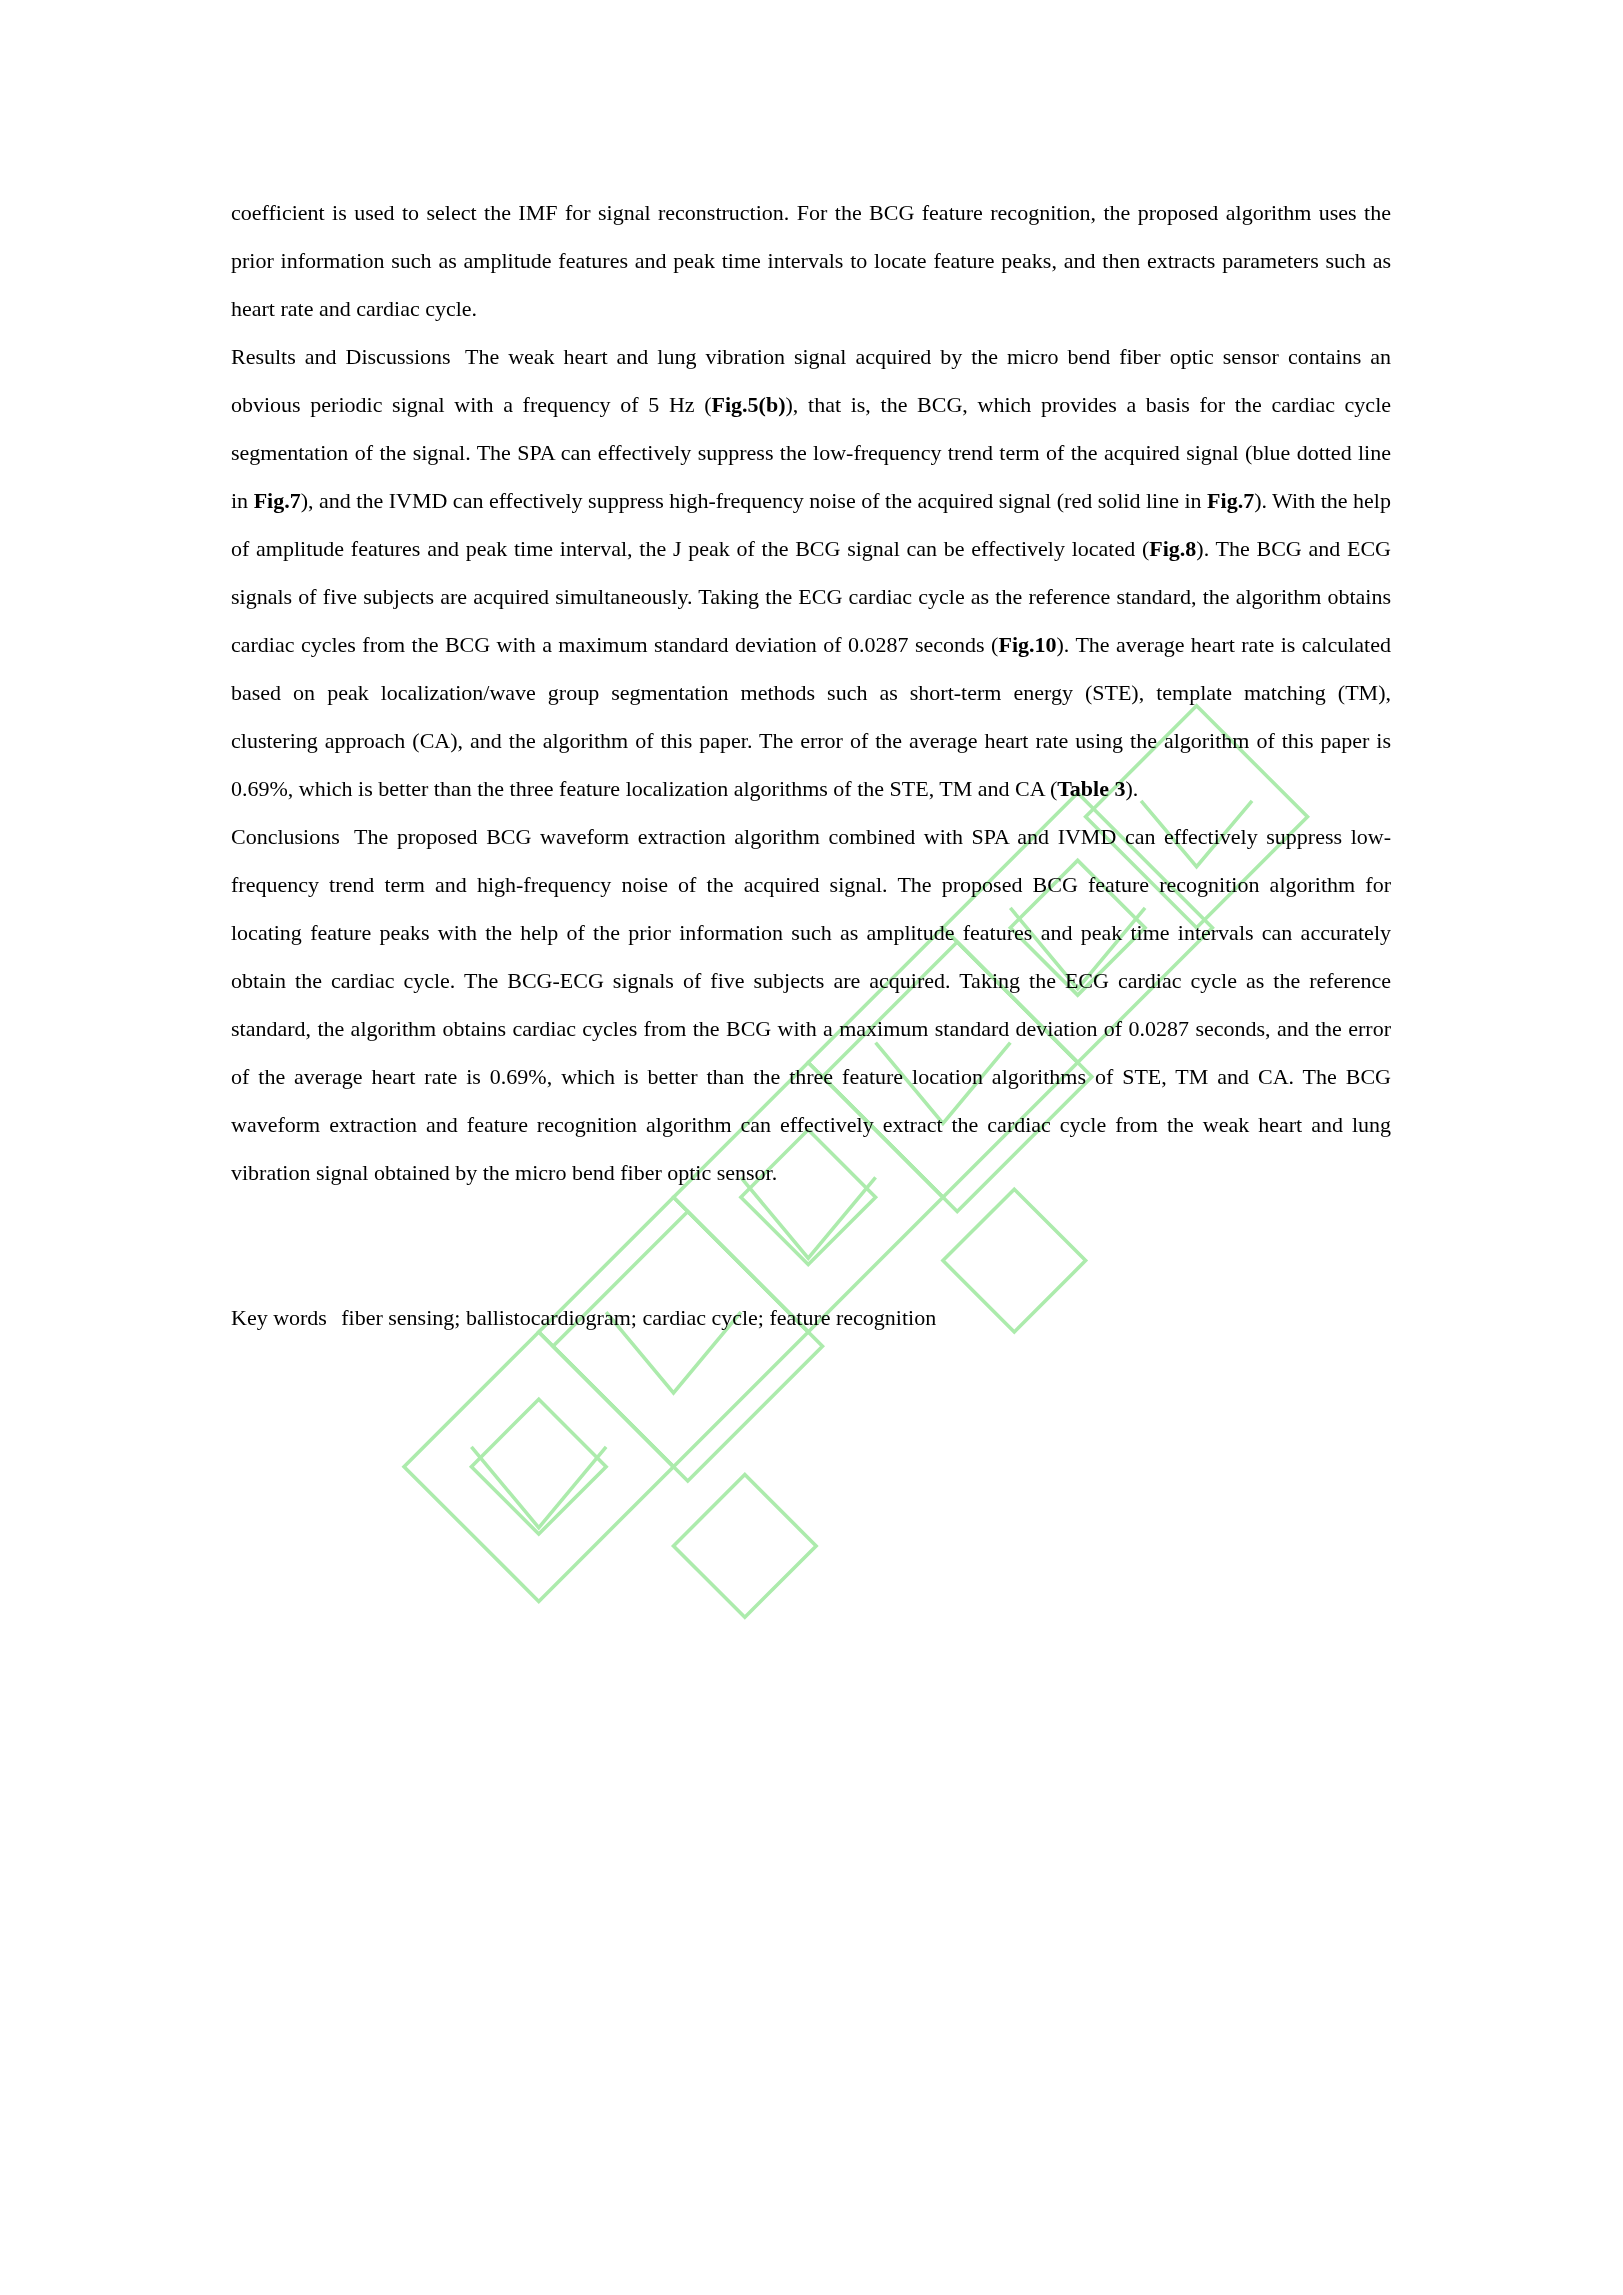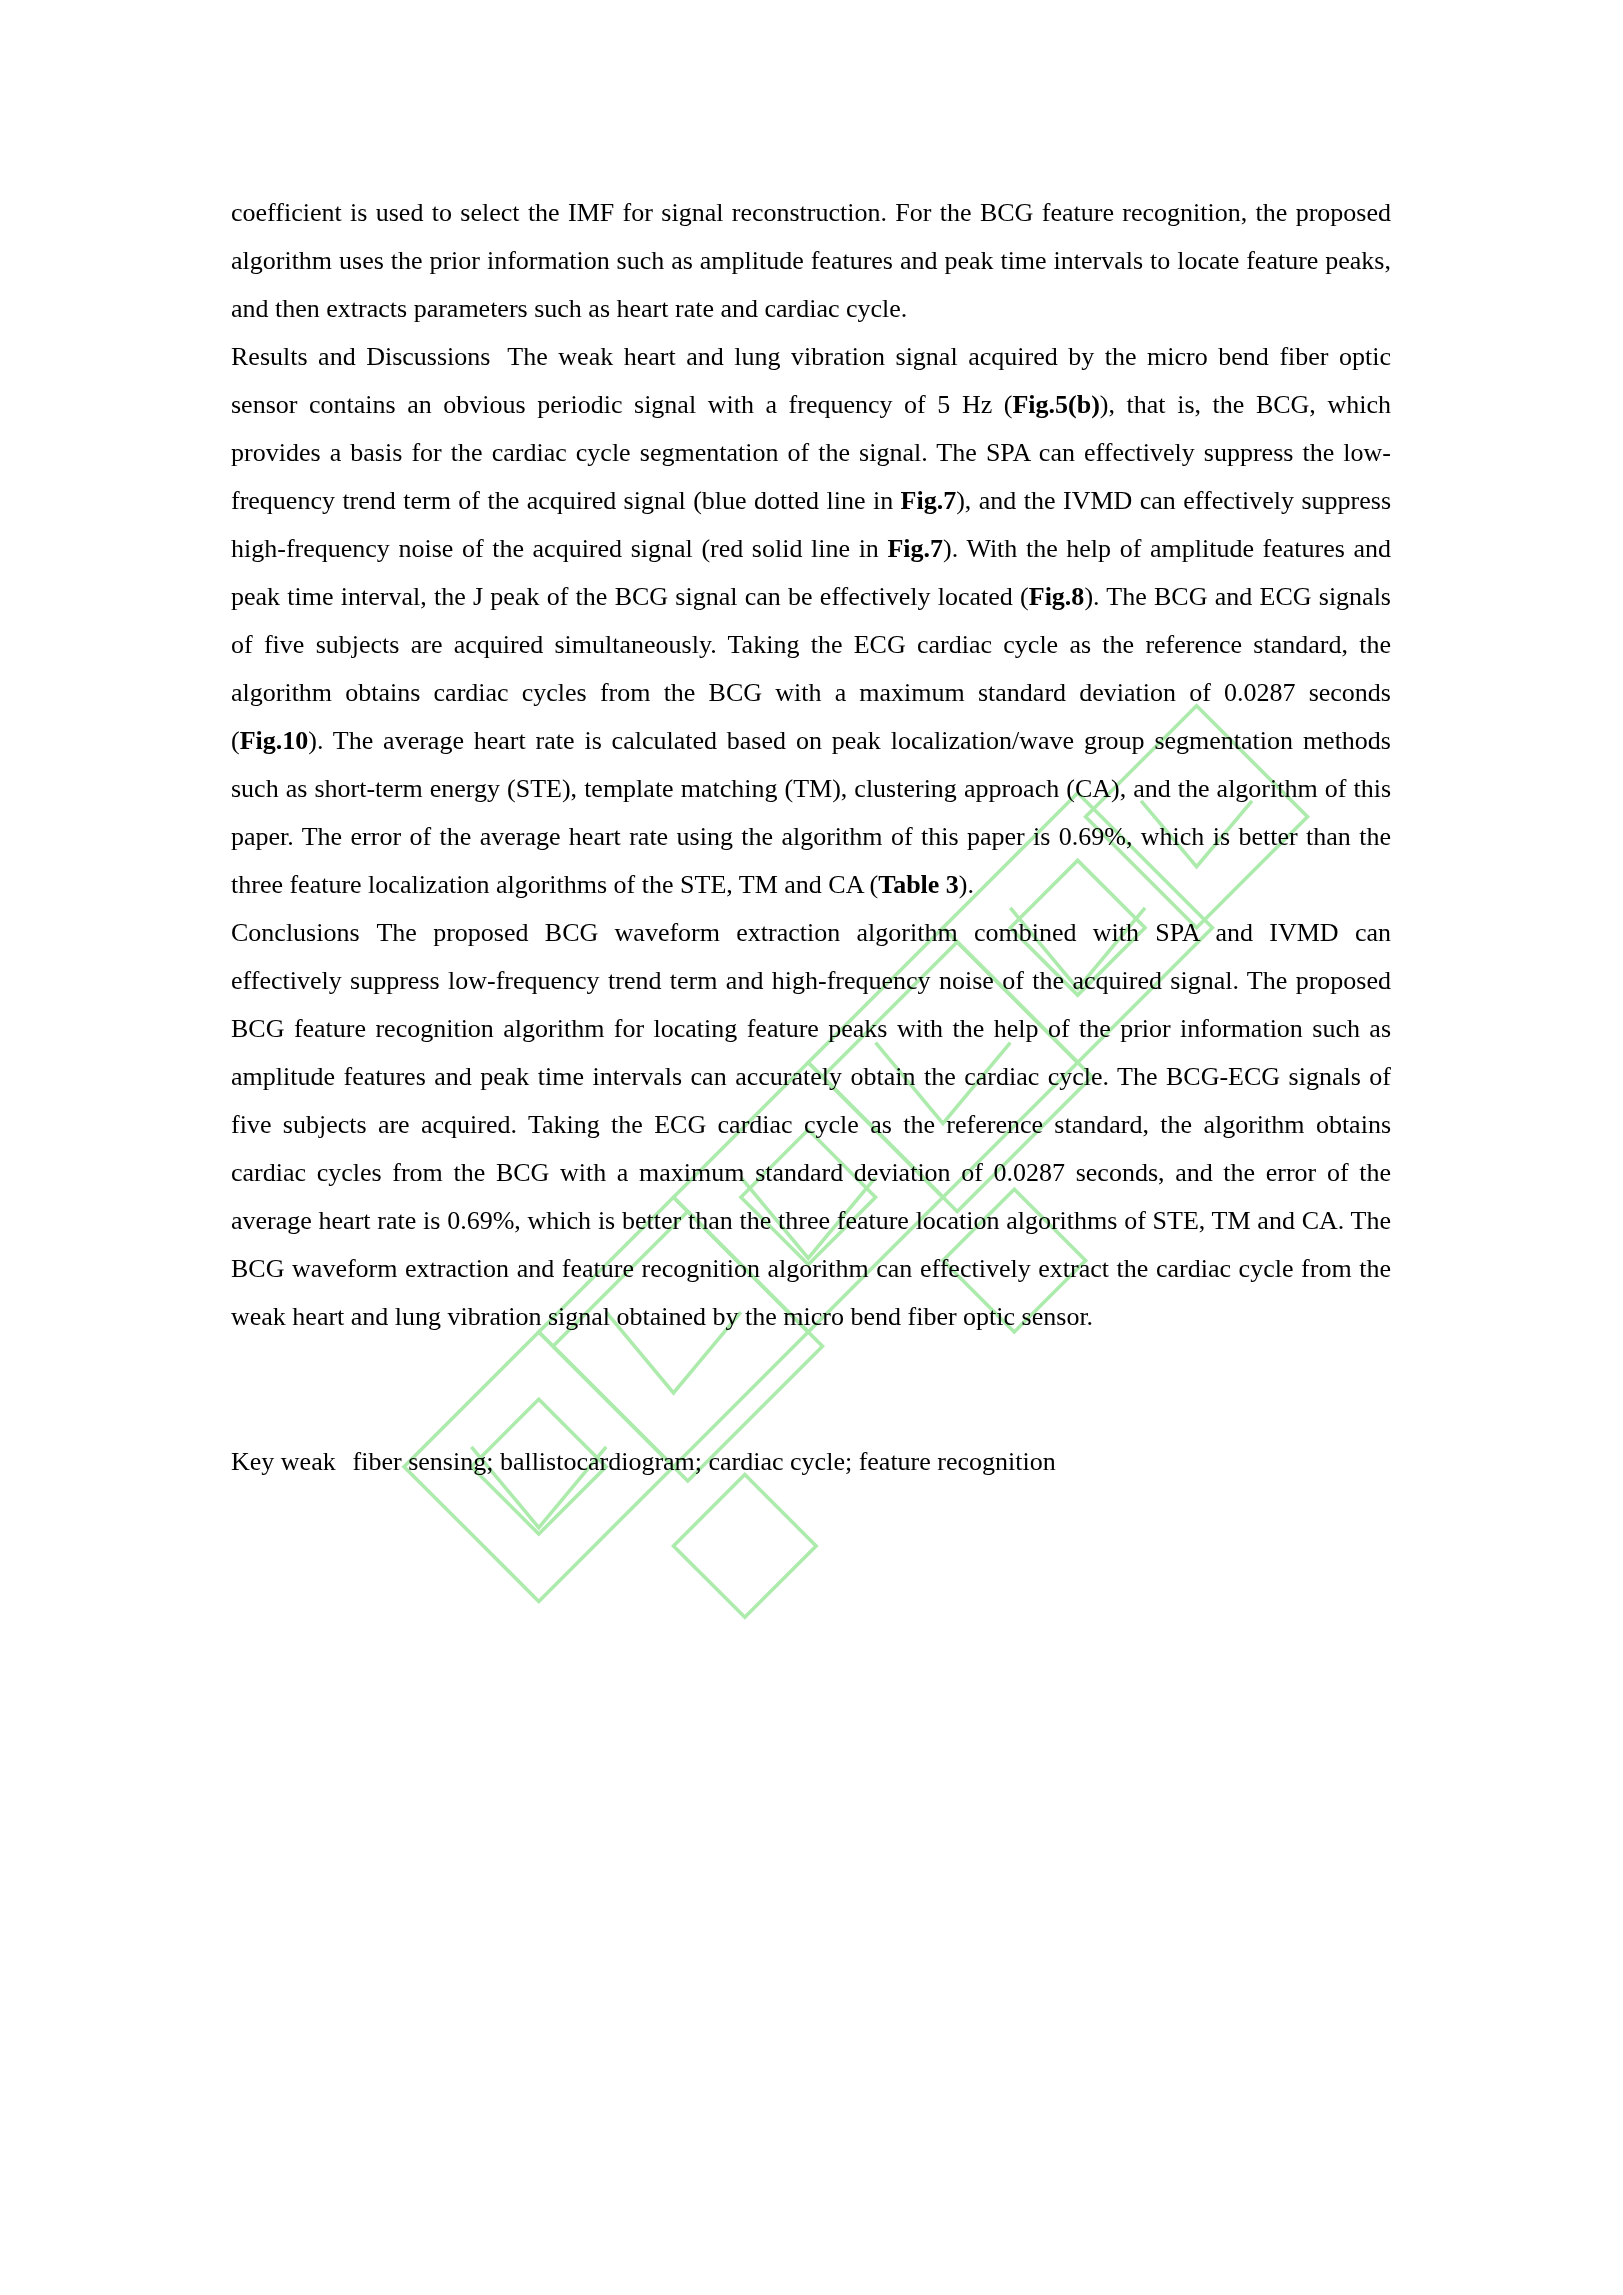--- a/index.html
+++ b/index.html
@@ -21,21 +21,21 @@
     z-index: 0;
     opacity: 0.95;
   }
   .watermark path { stroke: var(--wm-color); fill: none; stroke-width: 4.5; stroke-linejoin: miter; }
   .content {
     position: absolute;
     left: 231px;
     top: 189px;
     width: 1160px;
     z-index: 1;
-    font-size: 26px;
+    font-size: 22px;
     line-height: 48px;
   }
   p.para {
     margin: 0;
     padding: 0;
     text-align: justify;
     text-justify: inter-word;
   }
   p.para.gap { margin-top: 97px; }
   .b { font-weight: bold; }
@@ -70,15 +70,15 @@
   <path d="M1060 180 L1130 263 L1200 180"></path>
 
   <path d="M560 1030 L650 1120 L560 1210 L470 1120 Z"></path>
   <path d="M900 670 L990 760 L900 850 L810 760 Z"></path>
 </svg>
 
 <div class="content">
     <p class="para"><span>coefficient is used to select the IMF for signal reconstruction. For the BCG feature recognition, the proposed algorithm uses the prior information such as amplitude features and peak time intervals to locate feature peaks, and then extracts parameters such as heart rate and cardiac cycle.</span></p>
     <p class="para"><span class="b runin">Results and Discussions</span><span>The weak heart and lung vibration signal acquired by the micro bend fiber optic sensor contains an obvious periodic signal with a frequency of 5 Hz (</span><span class="b">Fig.5(b)</span><span>), that is, the BCG, which provides a basis for the cardiac cycle segmentation of the signal. The SPA can effectively suppress the low-frequency trend term of the acquired signal (blue dotted line in </span><span class="b">Fig.7</span><span>), and the IVMD can effectively suppress high-frequency noise of the acquired signal (red solid line in </span><span class="b">Fig.7</span><span>). With the help of amplitude features and peak time interval, the J peak of the BCG signal can be effectively located (</span><span class="b">Fig.8</span><span>). The BCG and ECG signals of five subjects are acquired simultaneously. Taking the ECG cardiac cycle as the reference standard, the algorithm obtains cardiac cycles from the BCG with a maximum standard deviation of 0.0287 seconds (</span><span class="b">Fig.10</span><span>). The average heart rate is calculated based on peak localization/wave group segmentation methods such as short-term energy (STE), template matching (TM), clustering approach (CA), and the algorithm of this paper. The error of the average heart rate using the algorithm of this paper is 0.69%, which is better than the three feature localization algorithms of the STE, TM and CA (</span><span class="b">Table 3</span><span>).</span></p>
     <p class="para"><span class="b runin">Conclusions</span><span>The proposed BCG waveform extraction algorithm combined with SPA and IVMD can effectively suppress low-frequency trend term and high-frequency noise of the acquired signal. The proposed BCG feature recognition algorithm for locating feature peaks with the help of the prior information such as amplitude features and peak time intervals can accurately obtain the cardiac cycle. The BCG-ECG signals of five subjects are acquired. Taking the ECG cardiac cycle as the reference standard, the algorithm obtains cardiac cycles from the BCG with a maximum standard deviation of 0.0287 seconds, and the error of the average heart rate is 0.69%, which is better than the three feature location algorithms of STE, TM and CA. The BCG waveform extraction and feature recognition algorithm can effectively extract the cardiac cycle from the weak heart and lung vibration signal obtained by the micro bend fiber optic sensor.</span></p>
-    <p class="para gap"><span class="b runin">Key weak</span><span>fiber sensing; ballistocardiogram; cardiac cycle; feature recognition</span></p>
+    <p class="para gap"><span class="b runin">Key words</span><span>fiber sensing; ballistocardiogram; cardiac cycle; feature recognition</span></p>
   </div>
 
 
 </body></html>

